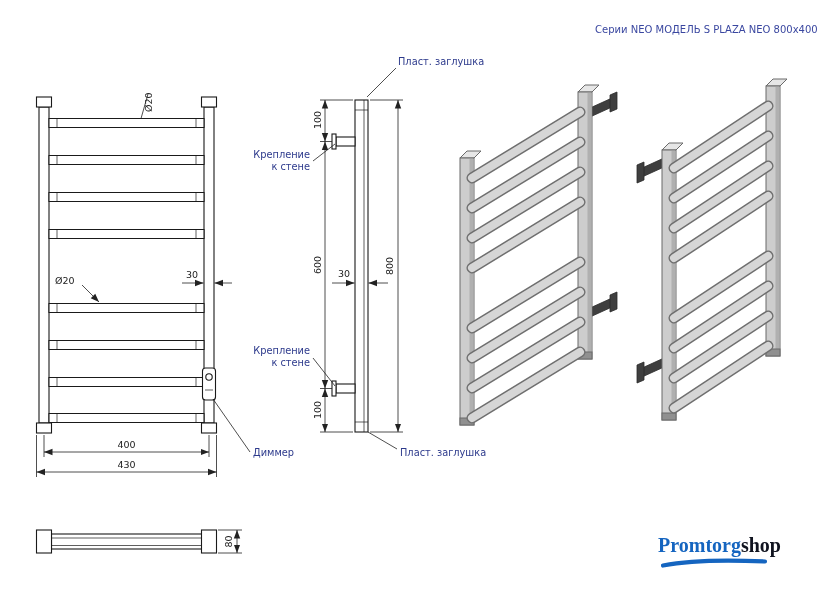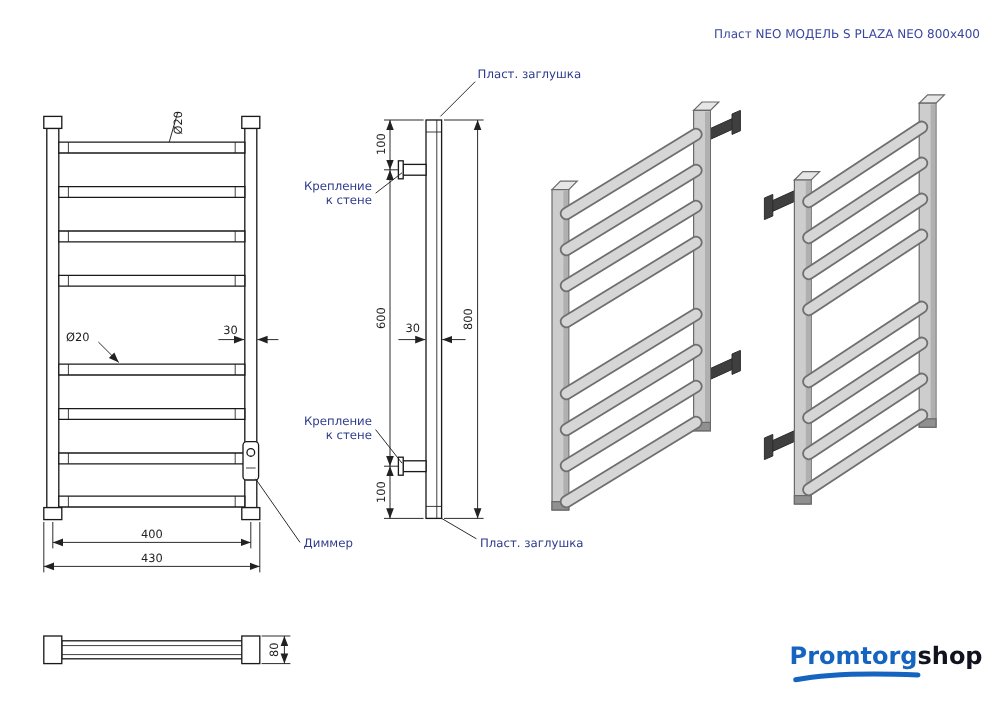--- a/index.html
+++ b/index.html
@@ -18,21 +18,21 @@
   
   .rail     { fill:#cdcdcd; stroke:#6a6a6a; stroke-width:1; }
   .railshade{ fill:#b0b0b0; stroke:none; }
   .railtop  { fill:#e6e6e6; stroke:#6a6a6a; stroke-width:1; }
   .railcap  { fill:#909090; stroke:#6a6a6a; stroke-width:1; }
   .bracket  { fill:#3f3f3f; stroke:#2a2a2a; stroke-width:0.8; }
   .rungdark { stroke:#6f6f6f; stroke-width:11; stroke-linecap:round; fill:none; }
   .runglight{ stroke:#d6d6d6; stroke-width:8;  stroke-linecap:round; fill:none; }
 
   .title { position:absolute; left:595px; top:24px; color:#3a47a0; font-size:10px; line-height:12px; white-space:nowrap; }
-  .logo  { position:absolute; left:658px; top:534px; white-space:nowrap; }
+  .logo  { position:absolute; left:658px; top:534px; white-space:nowrap;font-family:Liberation Serif, serif; }
   .logo .text { font-size:20px; font-weight:bold; letter-spacing:0; }
   .logo .p1 { color:#1565c0; }
   .logo .p2 { color:#10131f; }
   .logo svg { display:block; margin:0 0 0 3px; }
 </style>
 </head>
 <body>
 
 <div class="canvas">
 
@@ -163,21 +163,21 @@
     <path class="thin" d="M51.5,538 H202 M51.5,545.5 H202"></path>
     <rect class="ln" x="36.5" y="530" width="15" height="23"></rect>
     <rect class="ln" x="201.5" y="530" width="15" height="23"></rect>
     <path class="dim" d="M218,530 H242 M218,553 H242"></path>
     <line class="dim" x1="237" y1="530" x2="237" y2="553" marker-start="url(#arr)" marker-end="url(#arr)"></line>
     <text class="dimtxt" x="232" y="541.5" text-anchor="middle" transform="rotate(-90 232 541.5)">80</text>
   </g>
 </svg>
 
 <div class="title">
-  <div>Пласт NEO МОДЕЛЬ S PLAZA NEO 800x400</div>
+  <div>Серии NEO МОДЕЛЬ S PLAZA NEO 800x400</div>
 </div>
 
 <div class="logo">
   <div class="text"><span class="p1">Promtorg</span><span class="p2">shop</span></div>
   <svg width="115" height="11" viewBox="0 0 115 11">
     <path d="M2,8.5 Q38,1.5 104,4.5" stroke="#1565c0" stroke-width="4.2" fill="none" stroke-linecap="round"></path>
   </svg>
 </div>
 
 </div>

